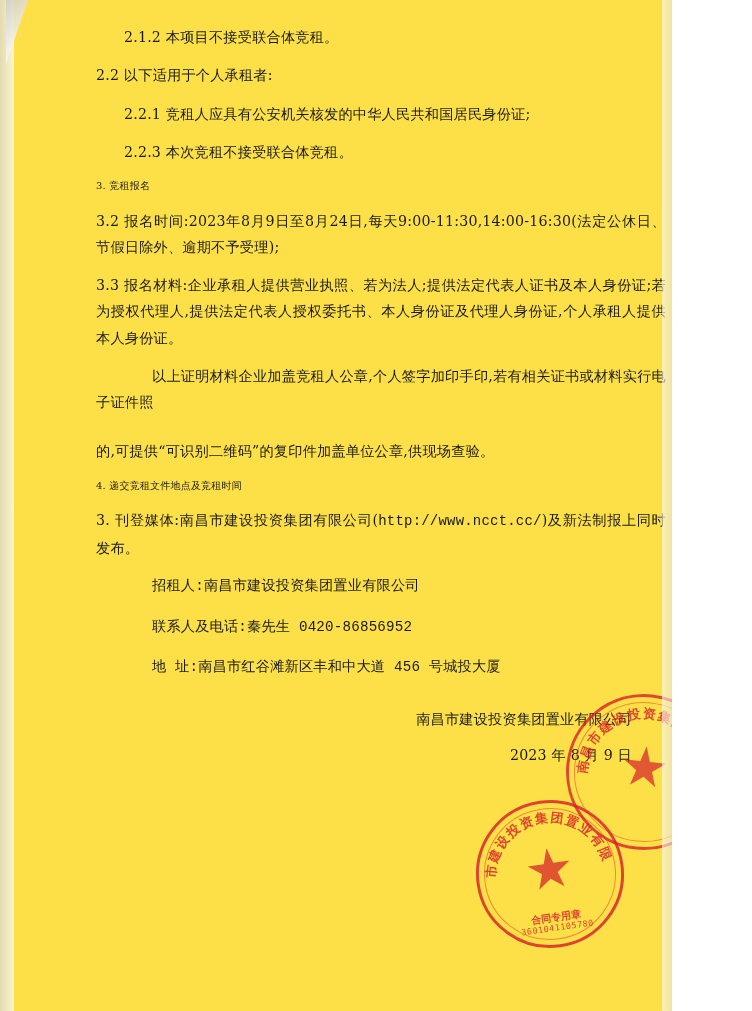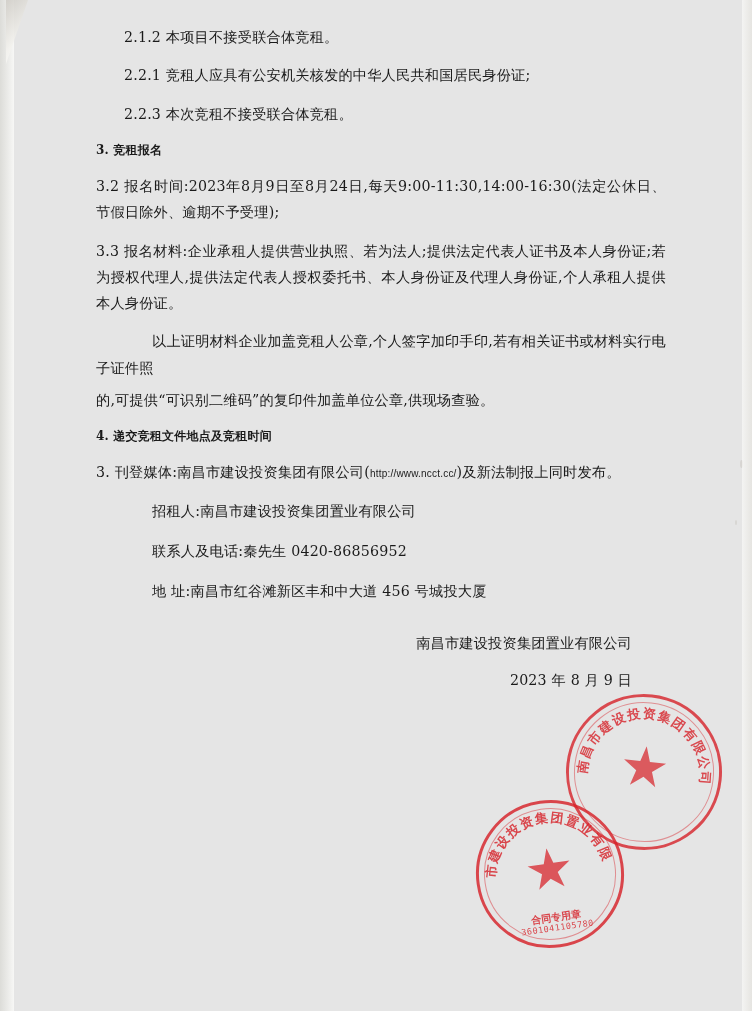--- a/index.html
+++ b/index.html
@@ -6,24 +6,24 @@
     margin: 0;
     padding: 0;
     background: #ffffff;
   }
   body {
     font-family: "DejaVu Serif", "Liberation Serif", serif;
     color: #1a1a1a;
   }
   #page {
     position: relative;
-    width: 752px;
+    width: 672px;
     height: 1011px;
     overflow: hidden;
-    background: #e5e5e5;
+    background: #fde047;
   }
   
   #page::before {
     content: "";
     position: absolute;
     left: 0; top: 0;
     width: 14px; height: 100%;
     background: linear-gradient(to right, #d9d9d4, #fdfdfb);
     opacity: .75;
     pointer-events: none;
@@ -60,50 +60,51 @@
     letter-spacing: .2px;
     text-align: justify;
   }
   .indent {
     text-indent: 28px;
   }
   .indent2 {
     text-indent: 56px;
   }
   .heading {
-    font-weight: bold;
+    font-weight: normal;
     margin: 0 0 12px 0;
-    font-size: 12px;
+    font-size: 10px;
     line-height: 1.85;
   }
   .tight {
-    margin-bottom: 6px;
+    margin-bottom: 23px;
   }
   .sign-block {
     margin-top: 6px;
   }
   .sign-line {
     text-indent: 56px;
     margin: 0 0 14px 0;
     font-size: 14.2px;
     line-height: 1.85;
+    font-family: Liberation Mono, monospace;
   }
   .footer-sign {
     margin-top: 26px;
     text-align: right;
     padding-right: 34px;
   }
   .footer-sign p {
     margin: 0 0 10px 0;
     text-align: right;
     font-size: 14.2px;
   }
   .mono-url {
-    font-family: Liberation Sans, sans-serif;
-    font-size: 10px;
+    font-family: Liberation Mono, monospace;
+    font-size: 14px;
   }
 
   
   .seal {
     position: absolute;
     border-radius: 50%;
     border: 3px solid #d7232a;
     color: #d7232a;
     opacity: .82;
     pointer-events: none;
@@ -188,20 +189,21 @@
 
 <div id="page">
 
   <div class="corner-fold"></div>
   <div class="speck" style="left:740px; top:460px; width:3px; height:8px;"></div>
   <div class="speck" style="left:735px; top:520px; width:2px; height:5px;"></div>
 
   <div class="doc-body">
 
     <p class="indent">2.1.2 本项目不接受联合体竞租。</p>
+    <p>2.2 以下适用于个人承租者:</p>
     <p class="indent">2.2.1 竞租人应具有公安机关核发的中华人民共和国居民身份证;</p>
     <p class="indent">2.2.3 本次竞租不接受联合体竞租。</p>
 
     <p class="heading">3. 竞租报名</p>
     <p>3.2 报名时间:2023年8月9日至8月24日,每天9:00-11:30,14:00-16:30(法定公休日、节假日除外、逾期不予受理);</p>
     <p>3.3 报名材料:企业承租人提供营业执照、若为法人;提供法定代表人证书及本人身份证;若为授权代理人,提供法定代表人授权委托书、本人身份证及代理人身份证,个人承租人提供本人身份证。</p>
     <p class="indent2 tight">以上证明材料企业加盖竞租人公章,个人签字加印手印,若有相关证书或材料实行电子证件照</p>
     <p>的,可提供“可识别二维码”的复印件加盖单位公章,供现场查验。</p>
 
     <p class="heading">4. 递交竞租文件地点及竞租时间</p>

